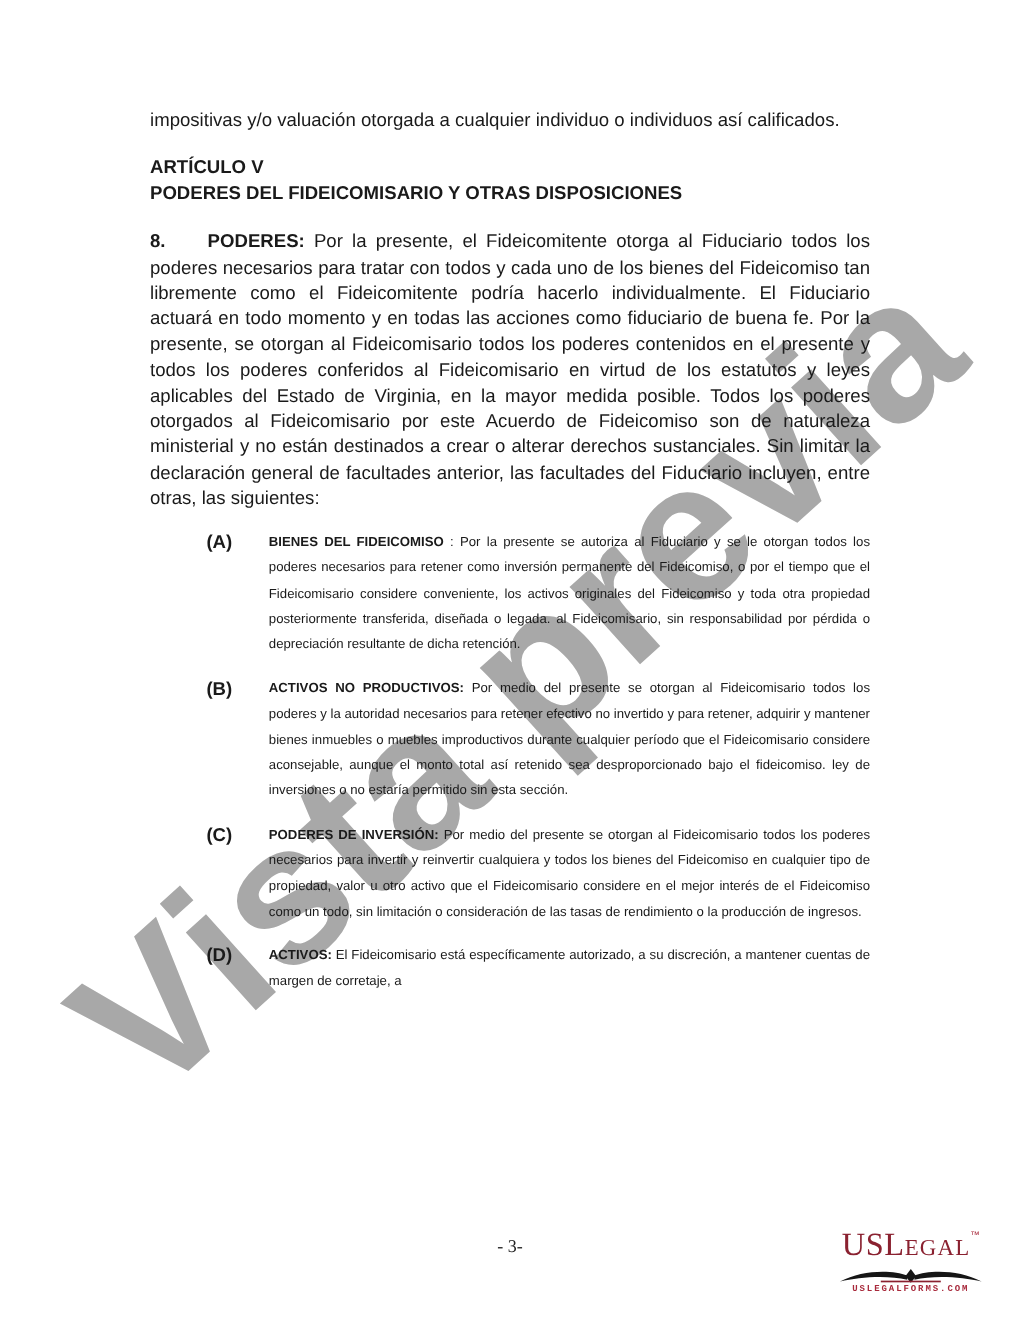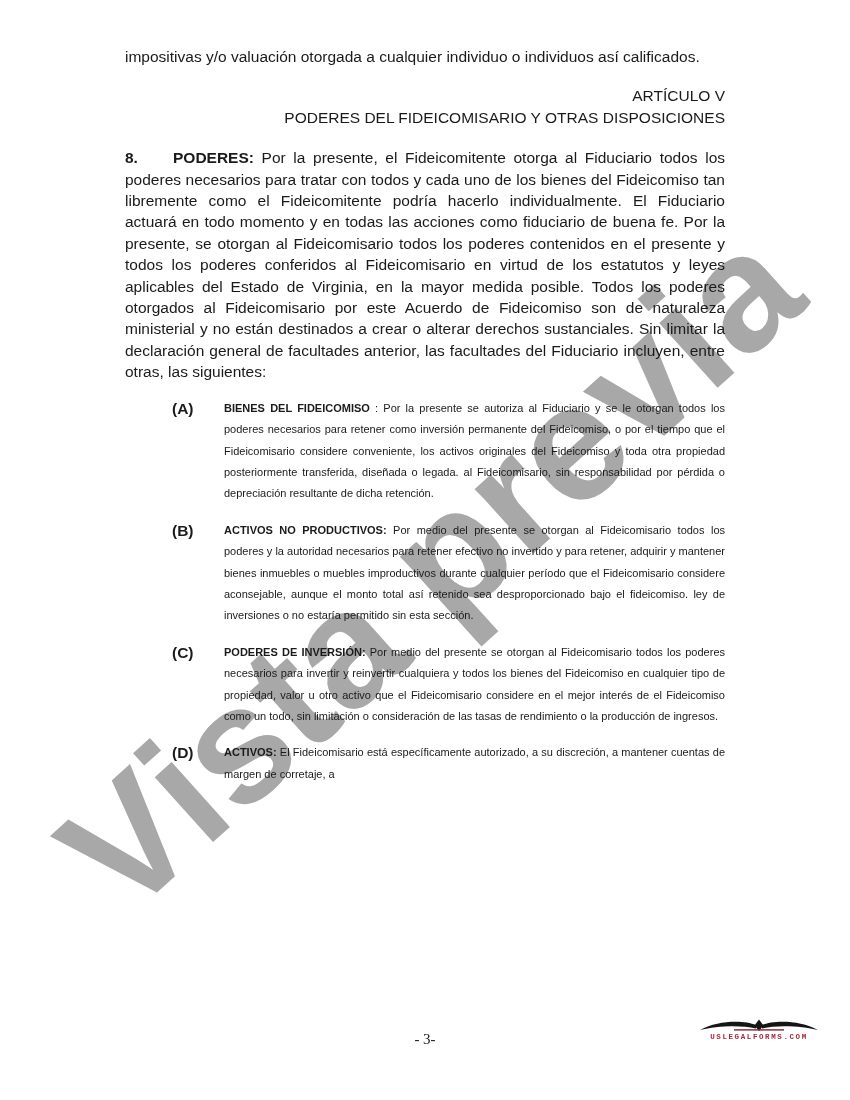--- a/index.html
+++ b/index.html
@@ -28,33 +28,33 @@
     font-weight: bold;
     color: #a8a8a8;
     white-space: nowrap;
     transform: rotate(-42deg);
     z-index: 0;
     user-select: none;
   }
   .content {
     position: relative;
     z-index: 1;
-    padding: 46px 125px 0 125px;
+    padding: 90px 125px 0 125px;
   }
   .body-text {
     margin: 0;
     font-size: 15.5px;
     line-height: 21.4px;
     text-align: justify;
   }
   .bold { font-weight: bold; }
   .heading {
     margin-top: 18px;
-    text-align: right;
-    font-weight: normal;
+    text-align: left;
+    font-weight: bold;
     font-size: 15.5px;
     line-height: 21.4px;
   }
   .sec8 { margin-top: 19px; }
   .sec-num {
     display: inline-block;
     width: 48px;
     font-weight: bold;
   }
   .item {
@@ -161,20 +161,21 @@
       <span class="item-label">(D)</span>
       <p class="item-text"><span class="bold">ACTIVOS:</span><span> El Fideicomisario está específicamente autorizado, a su discreción, a mantener cuentas de margen de corretaje, a</span></p>
     </div>
 
   </div>
 
   <div class="footer">
     <div class="page-number">- 3-</div>
 
     <div class="logo">
+      <div class="logo-word"><span class="logo-usl">USL</span><span class="logo-egal">EGAL</span><sup class="logo-tm">™</sup></div>
       <svg class="wings" width="122" height="15" viewBox="0 0 122 15">
         <path d="M2,13 C20,3 46,3 58,8 L58,11.5 C42,7.5 18,9 2,13 Z" fill="#151515"></path>
         <path d="M120,13 C102,3 76,3 64,8 L64,11.5 C80,7.5 104,9 120,13 Z" fill="#151515"></path>
         <path d="M61,2.5 L65.5,8.5 L61,14 L56.5,8.5 Z" fill="#151515"></path>
         <rect x="36" y="12.2" width="50" height="1.4" fill="#8a2130"></rect>
       </svg>
       <div class="logo-site">USLEGALFORMS.COM</div>
     </div>
   </div>
 

